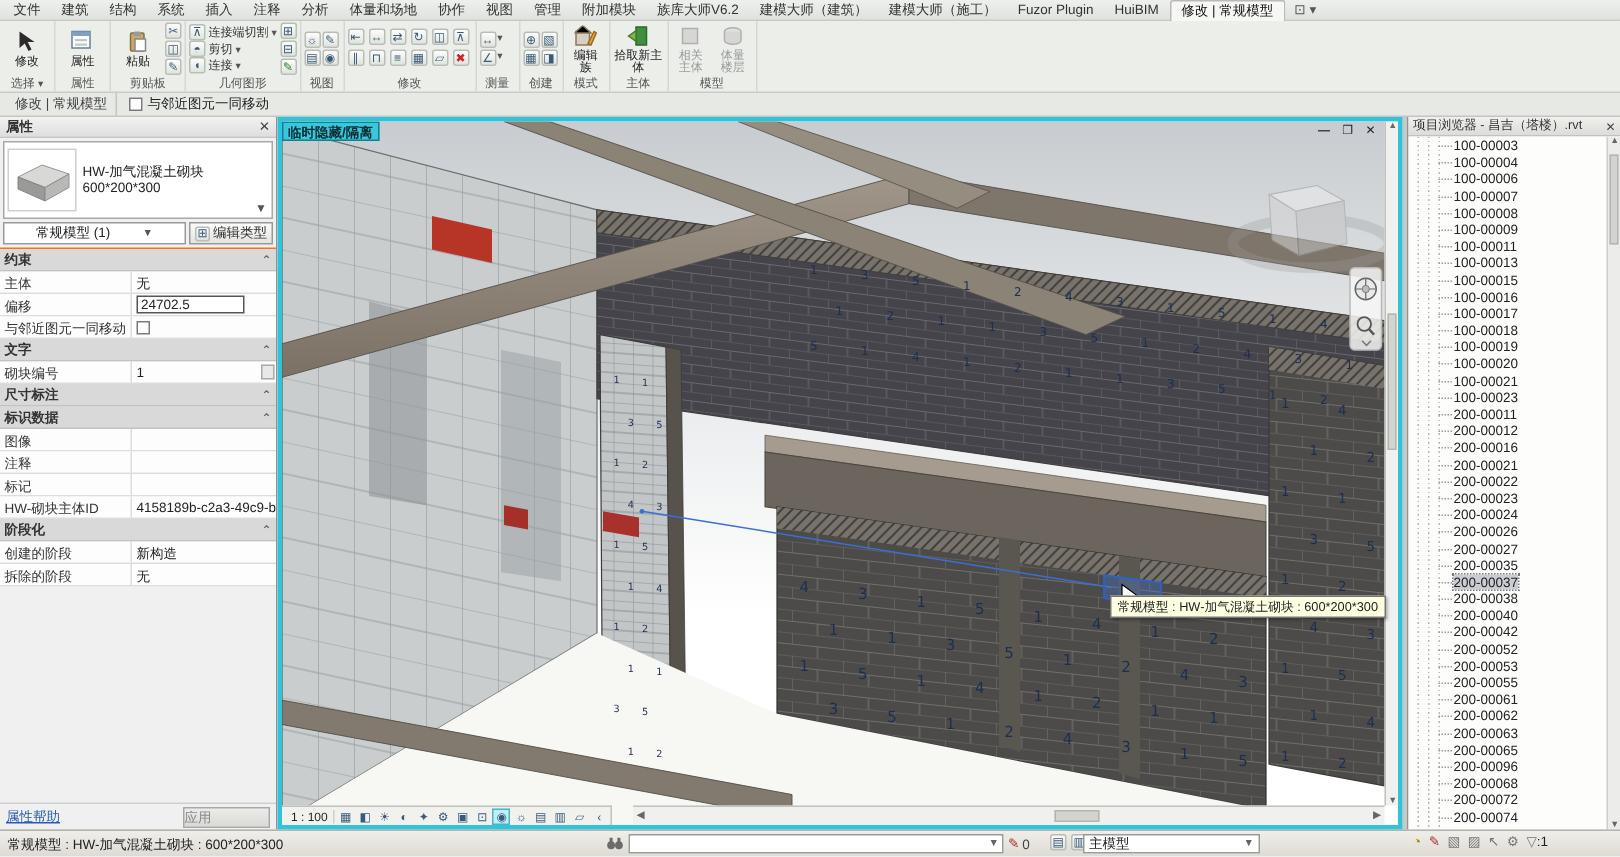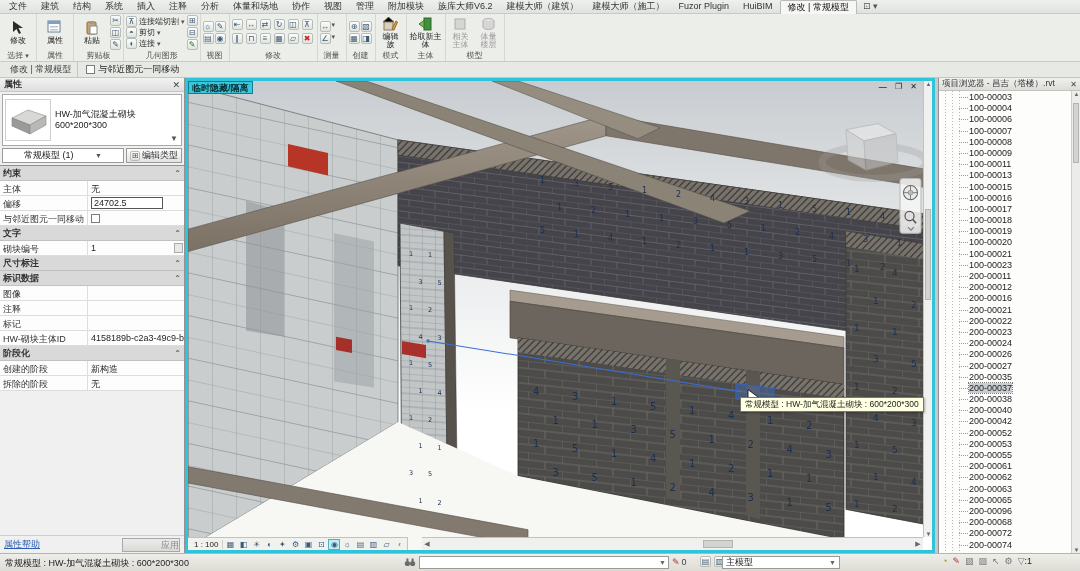--- a/index.html
+++ b/index.html
@@ -52,21 +52,21 @@
   .psec .cg{margin-left:auto;font-size:8px;color:#666}
   .plabel{width:88px;padding:2px 3px;border-right:1px solid #ddd;white-space:nowrap;overflow:hidden;color:#333}
   .pvalue{flex:1;padding:2px 3px;white-space:nowrap;overflow:hidden;position:relative;color:#222}
   .pvalue.inp span{display:inline-block;border:1px solid #555;background:#fff;padding:0 2px;margin:-1px 0;min-width:72px}
   .pvalue.dis{color:#8a8a8a;background:#f3f3f3}
   .pvalue .cb{width:9px;height:9px;border:1px solid #7a7a7a;background:#fff;display:inline-block;margin-top:1px}
   .pvalue .mini{position:absolute;right:1px;top:2px;width:9px;height:10px;border:1px solid #aaa;background:#e8e8e6}
   .pfill{flex:1;background:#f0f0f0}
   .pfoot{height:18px;display:flex;align-items:center;padding:0 4px;border-top:1px solid #cfcfcf}
   .phelp{color:#2a5db0;text-decoration:underline}
-  .applybtn{margin-left:auto;width:58px;height:14px;border:1px solid #a8a8a8;background:linear-gradient(#ececea,#d9d9d5);color:#8a8a8a;text-align:right;line-height:13px}
+  .applybtn{margin-left:auto;width:58px;height:14px;border:1px solid #a8a8a8;background:linear-gradient(#ececea,#d9d9d5);color:#8a8a8a;text-align:left;line-height:13px}
   
   .center{flex:1;position:relative;background:#b6babc}
   .viewport{position:absolute;inset:0;border:3px solid #2fc4d9;background:#fff}
   .vp-inner{position:absolute;inset:0;overflow:hidden}
   .scene{position:absolute;inset:0;width:100%;height:100%}
   .chip{position:absolute;top:0;left:0;background:#39c7db;border:1px solid #13808f;color:#0a2e34;font-weight:bold;padding:0 3px;height:13px;line-height:12px;z-index:5}
   .winbtns{position:absolute;top:1px;right:12px;z-index:5;color:#13222c;font-size:8px;letter-spacing:3px;font-weight:bold}
   .vtooltip{position:absolute;left:552px;top:316px;background:#ffffe1;border:1px solid #767676;padding:0 4px;font-size:8.5px;line-height:13px;white-space:nowrap;z-index:6;box-shadow:1px 1px 2px rgba(0,0,0,.3)}
   .vcb{position:absolute;left:0;bottom:0;height:13px;display:flex;align-items:center;background:#f1f1ee;border-top:1px solid #c2c2bd;border-right:1px solid #c2c2bd;padding:0 2px;gap:1px;z-index:5}
   .vscale{font-size:8px;padding:0 4px;border-right:1px solid #d0d0cb;white-space:nowrap}

